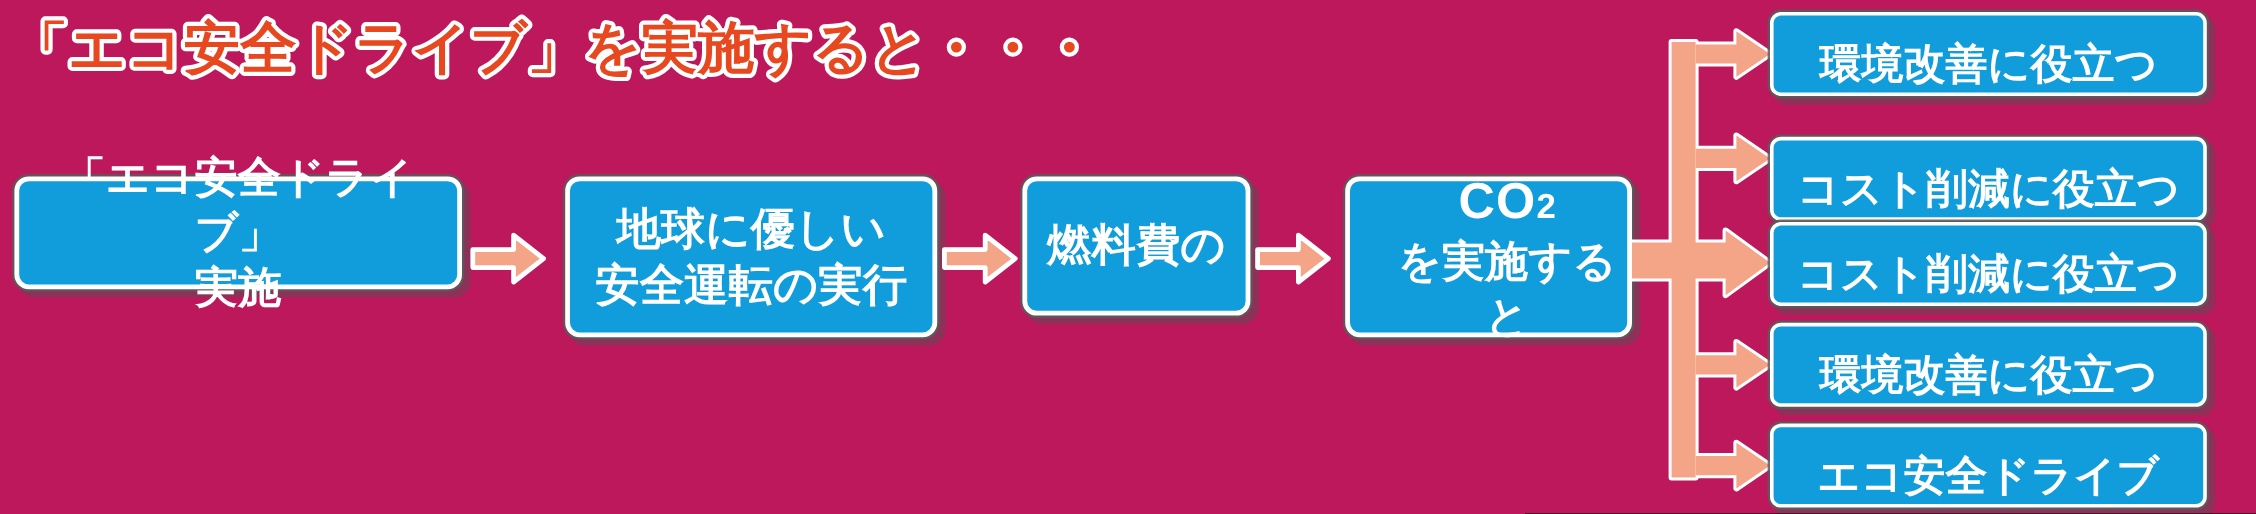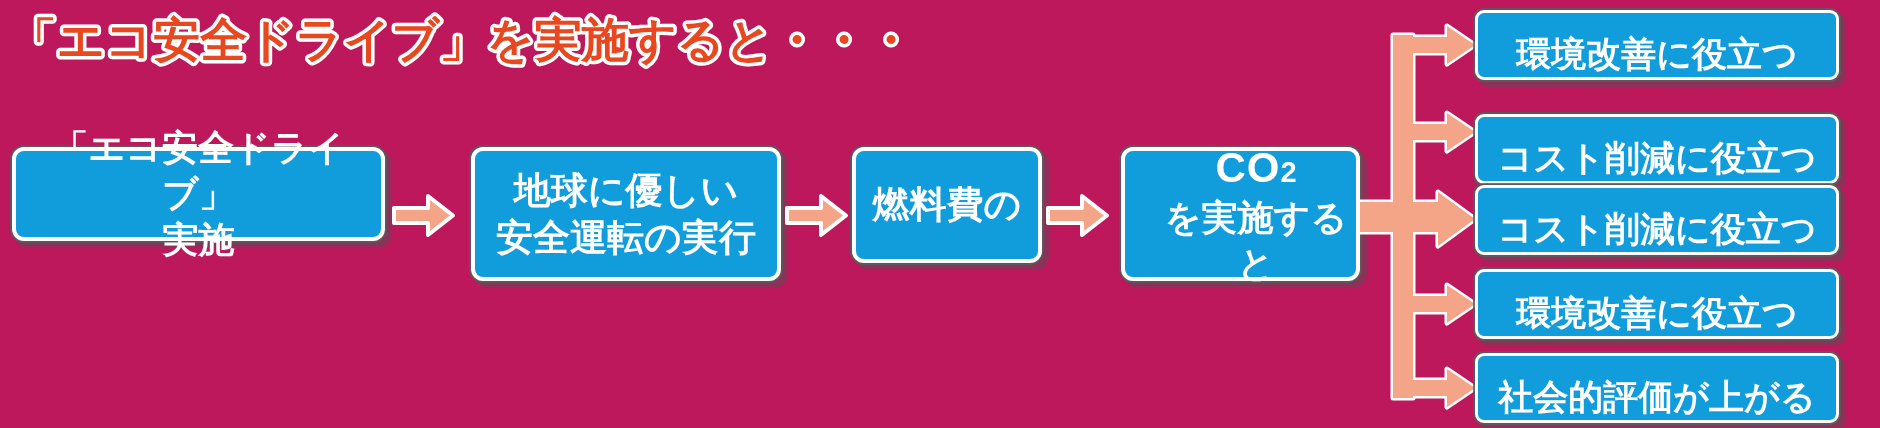--- a/index.html
+++ b/index.html
@@ -113,16 +113,16 @@
   <div class="bluebox obox" id="out2">
     <div>コスト削減に役立つ</div>
   </div>
   <div class="bluebox obox" id="out3">
     <div>コスト削減に役立つ</div>
   </div>
   <div class="bluebox obox" id="out4">
     <div>環境改善に役立つ</div>
   </div>
   <div class="bluebox obox" id="out5">
-    <div>社会的評価が上がる</div>
+    <div>エコ安全ドライブ</div>
   </div>
 
 </div>
 
 </body></html>

